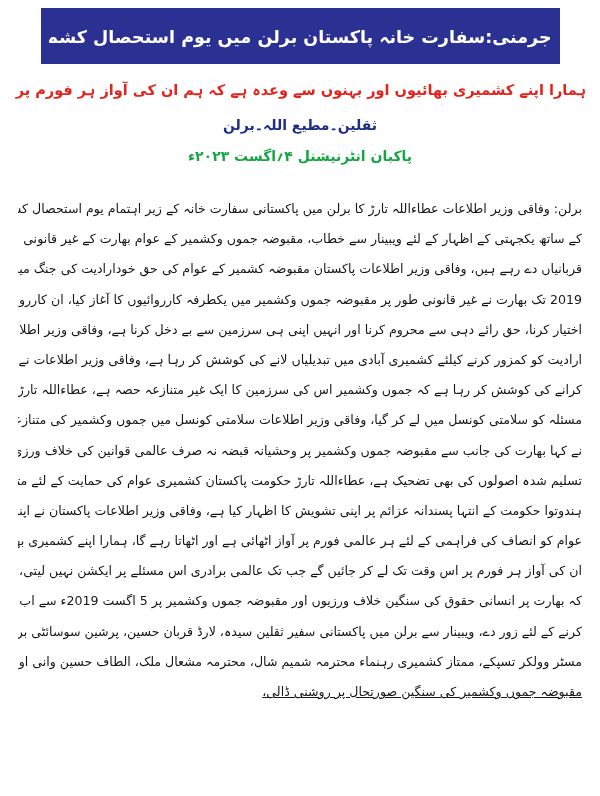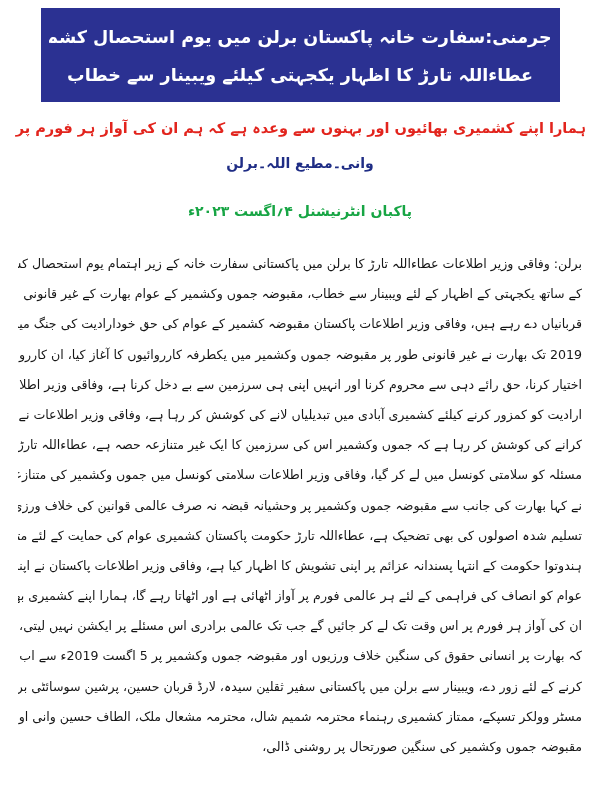--- a/index.html
+++ b/index.html
@@ -24,51 +24,50 @@
   }
   .quote-line {
     font-size:14.5px; line-height:31px;
     white-space:nowrap; overflow:hidden;
   }
   .byline {
     margin-top:7px; text-align:center;
     color:#1f2d85; font-weight:bold; font-size:14px; line-height:24px;
   }
   .dateline {
-    margin-top:23px; text-align:center;
+    margin-top:6px; text-align:center;
     color:#17a544; font-weight:bold; font-size:14px; line-height:26px;
   }
   .article {
     margin:25px 18px 0 18px;
     color:#161616; font-size:12.6px;
   }
   .article .line {
     height:30.2px; line-height:30.2px;
     text-align:justify; text-align-last:justify;
     white-space:nowrap; overflow:hidden;
   }
   .article .line.last {
-    text-align:start; text-align-last:start;
+    text-align:start; text-align-last:start;text-decoration:underline;
   }
 </style>
 </head>
 <body>
 
 <div class="page">
 
   <div class="banner">
     <div class="banner-line">جرمنی:سفارت خانہ پاکستان برلن میں یوم استحصال کشمیر پر وفاقی وزیر اطلاعات</div>
-    <div class="banner-line">عطاءاللہ تارڑ کا اظہار یکجہتی کیلئے ویبینار سے خطاب</div>
   </div>
 
   <div class="quote">
     <div class="quote-line">ہمارا اپنے کشمیری بھائیوں اور بہنوں سے وعدہ ہے کہ ہم ان کی آواز ہر فورم پر اس وقت تک لے کر</div>
   </div>
 
-  <div class="byline">وانی۔مطیع اللہ۔برلن</div>
+  <div class="byline">ثقلین۔مطیع اللہ۔برلن</div>
 
   <div class="dateline">پاکبان انٹرنیشنل ۴؍اگست ۲۰۲۳ء</div>
 
   <div class="article">
     <div class="line">برلن: وفاقی وزیر اطلاعات عطاءاللہ تارڑ کا برلن میں پاکستانی سفارت خانہ کے زیر اہتمام یوم استحصال کشمیر کے موقع پر مقبوضہ کشمیر کے عوام</div>
     <div class="line">کے ساتھ یکجہتی کے اظہار کے لئے ویبینار سے خطاب، مقبوضہ جموں وکشمیر کے عوام بھارت کے غیر قانونی اور غاصبانہ تسلط کے خلاف لازوال</div>
     <div class="line">قربانیاں دے رہے ہیں، وفاقی وزیر اطلاعات پاکستان مقبوضہ کشمیر کے عوام کی حق خودارادیت کی جنگ میں حمایت جاری رکھے گا، 5 اگست</div>
     <div class="line">2019 تک بھارت نے غیر قانونی طور پر مقبوضہ جموں وکشمیر میں یکطرفہ کارروائیوں کا آغاز کیا، ان کارروائیوں کا مقصد کشمیری عوام کو بے</div>
     <div class="line">اختیار کرنا، حق رائے دہی سے محروم کرنا اور انہیں اپنی ہی سرزمین سے بے دخل کرنا ہے، وفاقی وزیر اطلاعات بھارت کشمیری عوام کے حق خود</div>
     <div class="line">ارادیت کو کمزور کرنے کیلئے کشمیری آبادی میں تبدیلیاں لانے کی کوشش کر رہا ہے، وفاقی وزیر اطلاعات نے کہا آج بھارت دنیا کو یہ باور</div>

